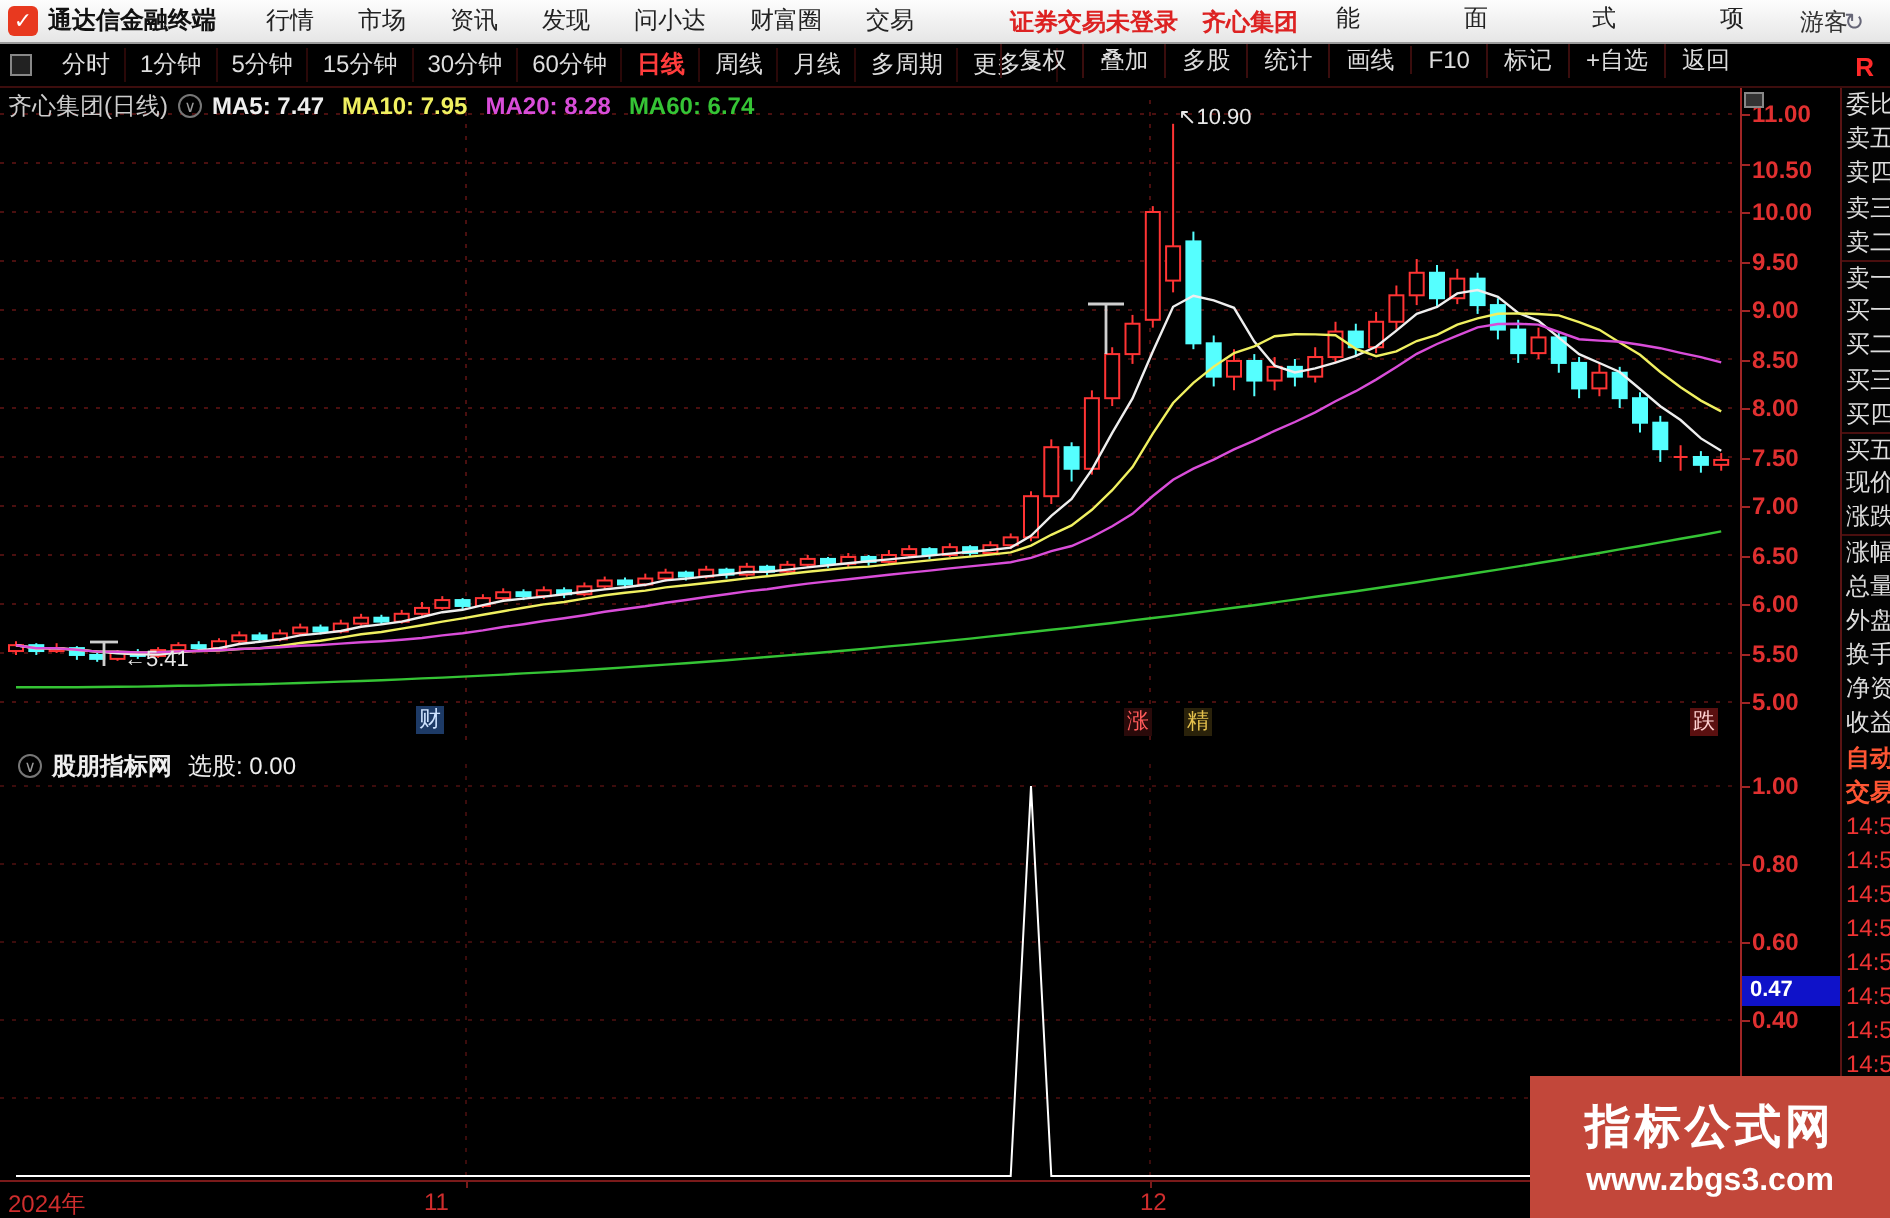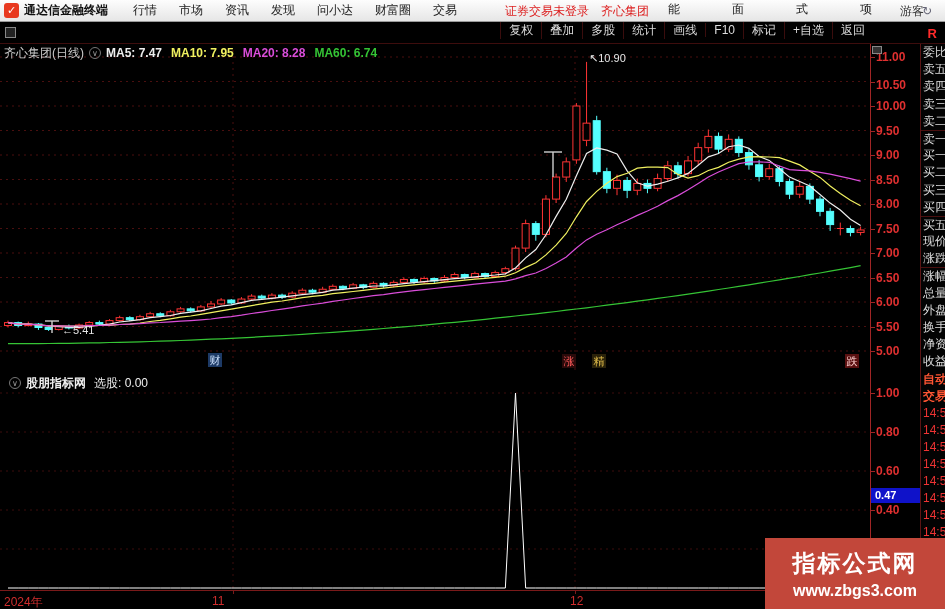--- a/index.html
+++ b/index.html
@@ -11,21 +11,21 @@
   #menubar { position:absolute; left:0; top:0; width:945px; height:22px;
     background:linear-gradient(#fdfdfd,#e6e6e6); border-bottom:1px solid #9a9a9a;
     display:flex; align-items:center; font-size:12px; color:#222; }
   #logo { width:15px; height:15px; margin-left:4px; border-radius:3px;
     background:#e8391f; color:#fff; font-size:11px; font-weight:bold;
     display:flex; align-items:center; justify-content:center; }
   #app-title { margin-left:5px; font-weight:bold; color:#111; }
   #menu-items { display:flex; margin-left:14px; }
   .menu-item { padding:0 11px; cursor:default; }
   #menu-status { position:absolute; left:505px; top:0; height:22px; display:flex; align-items:center; color:#d22; }
-  #menu-status span { margin-right:12px; font-weight:normal; }
+  #menu-status span { margin-right:12px; font-weight:bold; }
   #menu-right { position:absolute; left:660px; top:0; height:18px; display:flex; align-items:flex-end;gap:36px; }
   .menu-right-item { padding:0 8px; }
   .mini-icon { color:#667; padding:0 6px; font-size:12px; }
   #guest { position:absolute; left:900px; top:0; height:22px; display:flex; align-items:center; color:#333; }
 
   
   #toolbar { position:absolute; left:0; top:22px; width:945px; height:22px; background:#000;
     border-bottom:1px solid #3d0d0d; display:flex; align-items:center; font-size:12px; color:#ddd; }
   #tb-icon { width:11px; height:11px; border:1px solid #888; margin:0 8px 0 5px; background:#222; }
   #period-items { display:flex; }
@@ -109,20 +109,33 @@
         <span class="menu-right-item">选项</span>
         <span class="mini-icon">↻</span>
         <span class="mini-icon">▯</span>
         <span class="mini-icon">✉</span>
       </div>
     <div id="guest">游客</div>
   </div>
 
   <div id="toolbar">
     <div id="tb-icon"></div>
+    <div id="period-items">
+        <span class="period">分时</span>
+        <span class="period">1分钟</span>
+        <span class="period">5分钟</span>
+        <span class="period">15分钟</span>
+        <span class="period">30分钟</span>
+        <span class="period">60分钟</span>
+        <span class="period active">日线</span>
+        <span class="period">周线</span>
+        <span class="period">月线</span>
+        <span class="period">多周期</span>
+        <span class="period">更多 &gt;</span>
+      </div>
     <div id="toolbar-right">
         <span class="tb-btn">复权</span>
         <span class="tb-btn">叠加</span>
         <span class="tb-btn">多股</span>
         <span class="tb-btn">统计</span>
         <span class="tb-btn">画线</span>
         <span class="tb-btn">F10</span>
         <span class="tb-btn">标记</span>
         <span class="tb-btn">+自选</span>
         <span class="tb-btn">返回</span>

